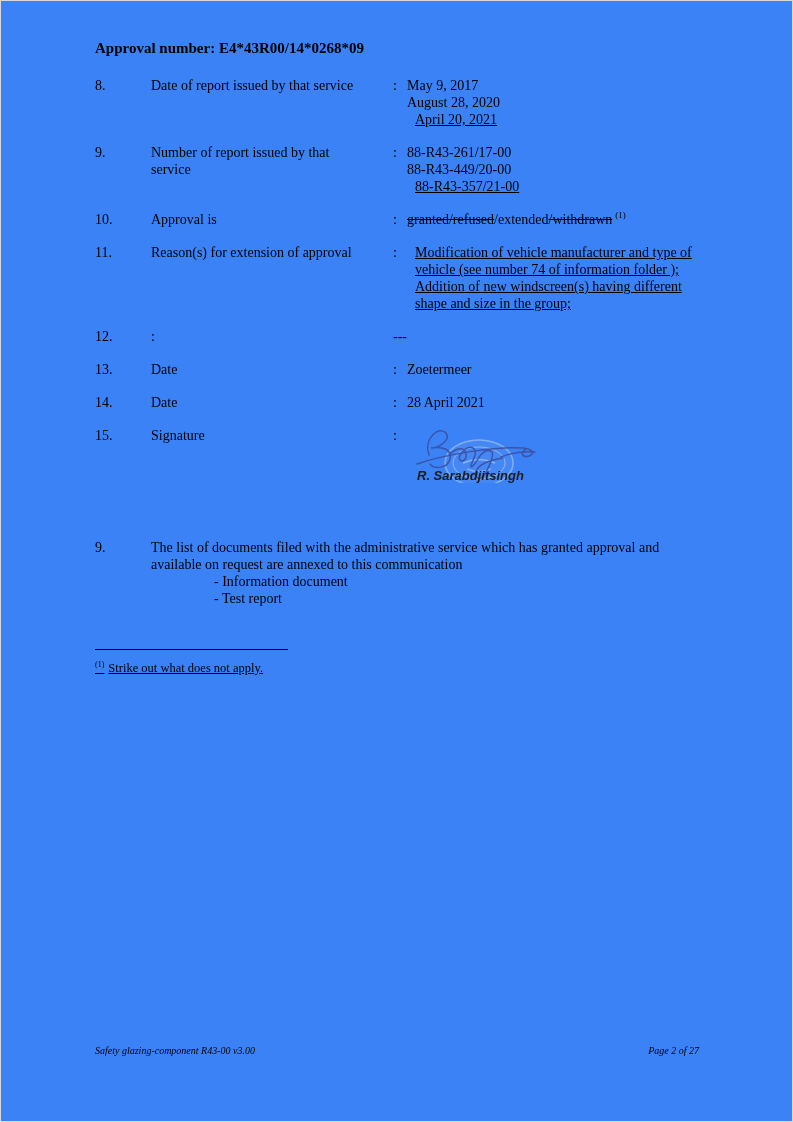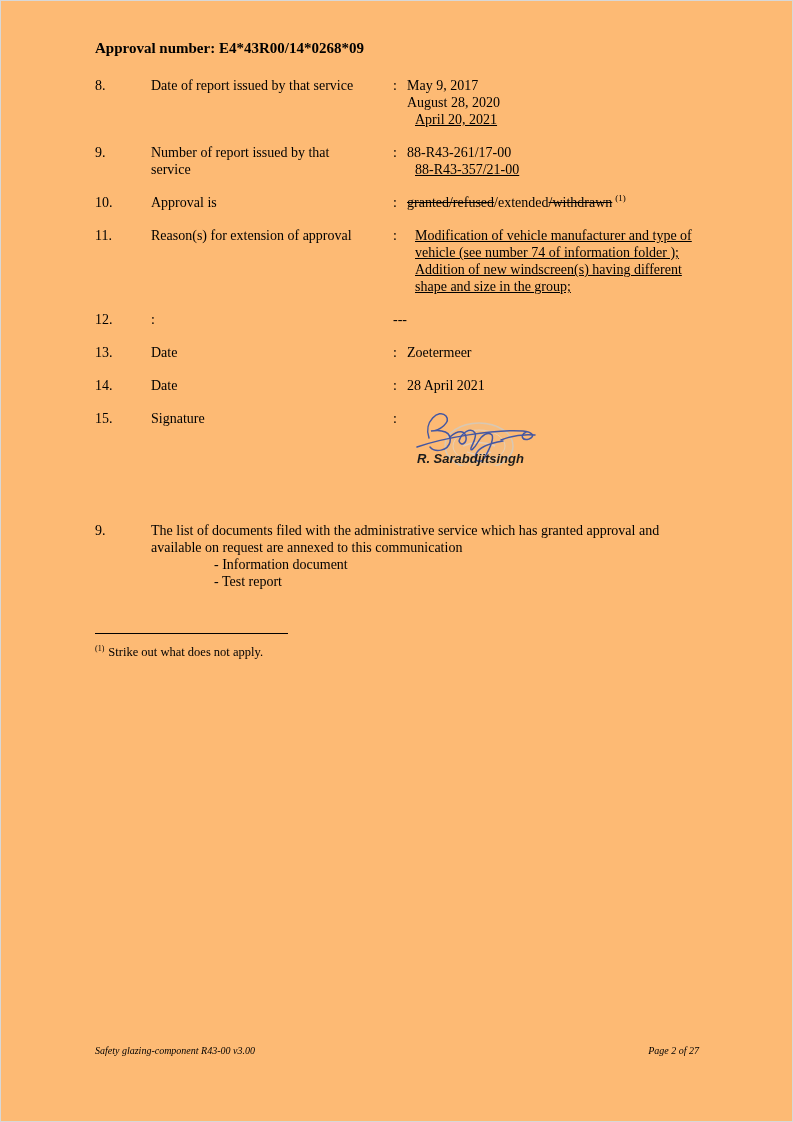--- a/index.html
+++ b/index.html
@@ -4,21 +4,21 @@
 <style>
   html, body {
     margin: 0;
     padding: 0;
     background: #ffffff;
   }
   .page {
     position: relative;
     width: 793px;
     height: 1122px;
-    background: #fdba74;
+    background: #3b82f6;
     box-sizing: border-box;
     border: 1px solid #d8d8d8;
     font-family: "Liberation Serif", serif;
     color: #000000;
     overflow: hidden;
   }
   .content {
     position: absolute;
     left: 94px;
     top: 38px;
@@ -76,22 +76,23 @@
     font-size: 13px;
     color: #1c1c1c;
     white-space: nowrap;
   }
   .sig-row {
     margin-bottom: 56px;
   }
   .footnote-area {
     position: absolute;
     left: 94px;
-    top: 632px;
+    top: 648px;
     width: 420px;
+    text-decoration: underline;
   }
   .footnote-rule {
     width: 193px;
     border-top: 1.5px solid #000;
     margin-bottom: 7px;
   }
   .footnote {
     font-size: 12.5px;
     line-height: 15px;
   }
@@ -134,20 +135,21 @@
 
     <div class="row">
       <div class="num">9.</div>
       <div class="label">
         <div>Number of report issued by that</div>
         <div>service</div>
       </div>
       <div class="colon">:</div>
       <div class="value">
         <div>88-R43-261/17-00</div>
+        <div>88-R43-449/20-00</div>
         <div class="u">88-R43-357/21-00</div>
       </div>
     </div>
 
     <div class="row">
       <div class="num">10.</div>
       <div class="label">
         <div>Approval is</div>
       </div>
       <div class="colon">:</div>

